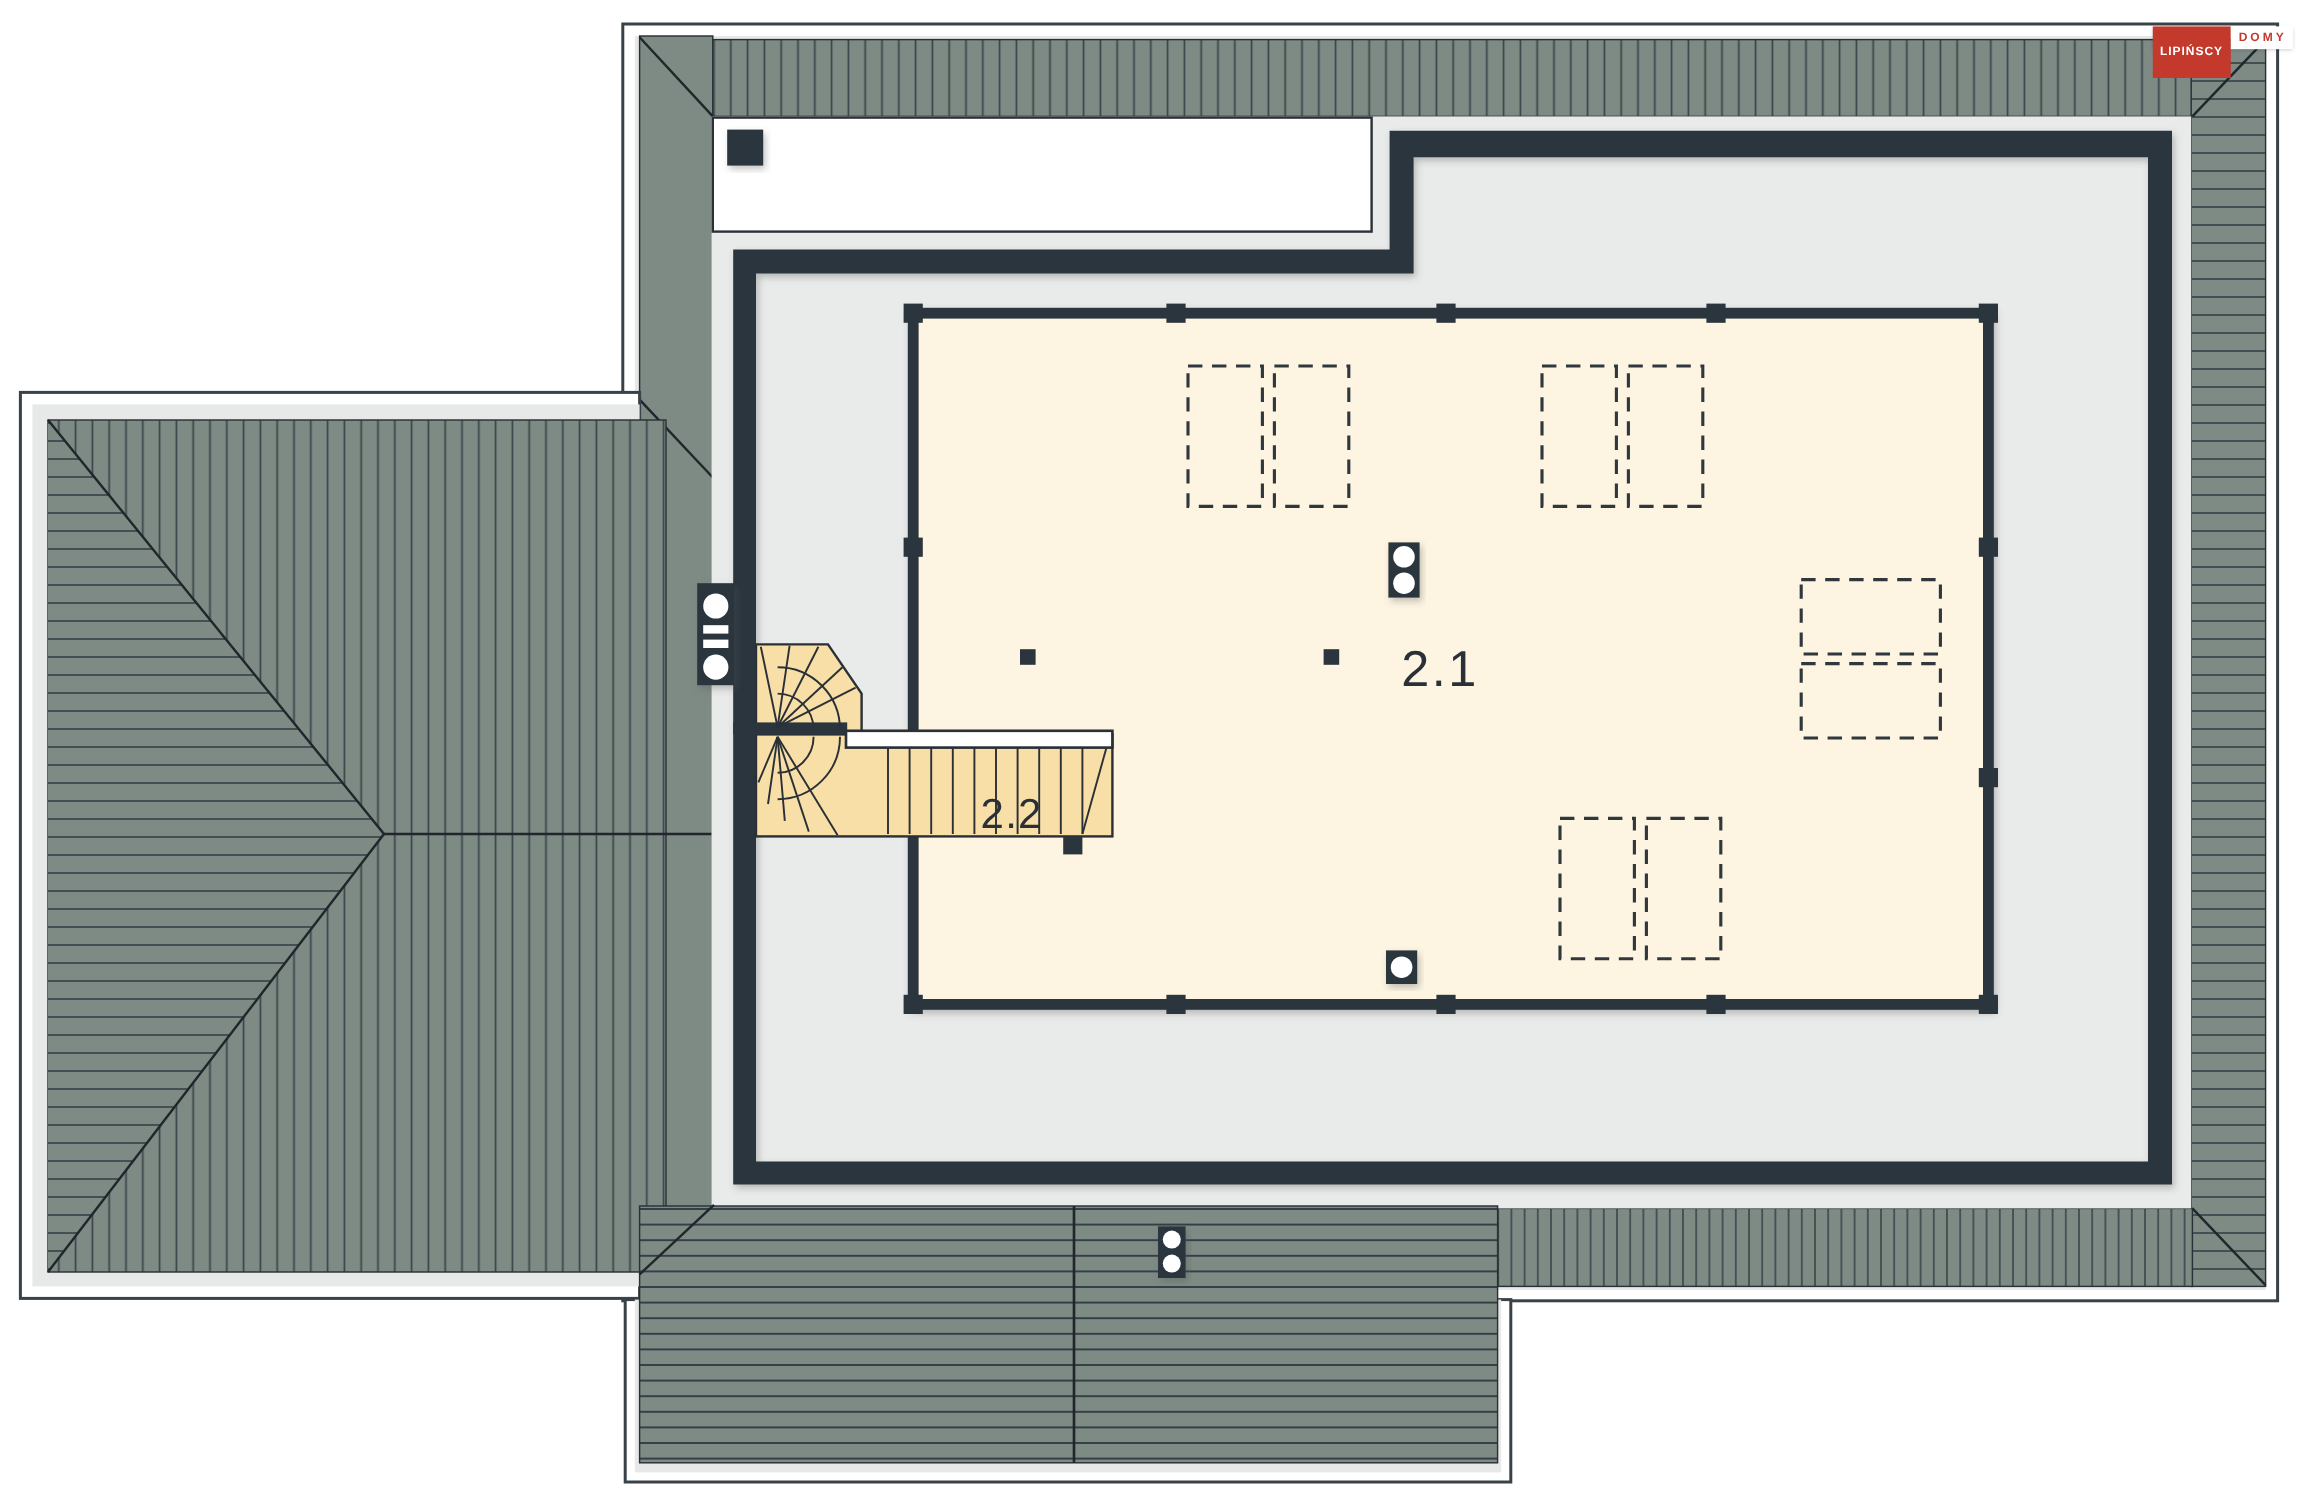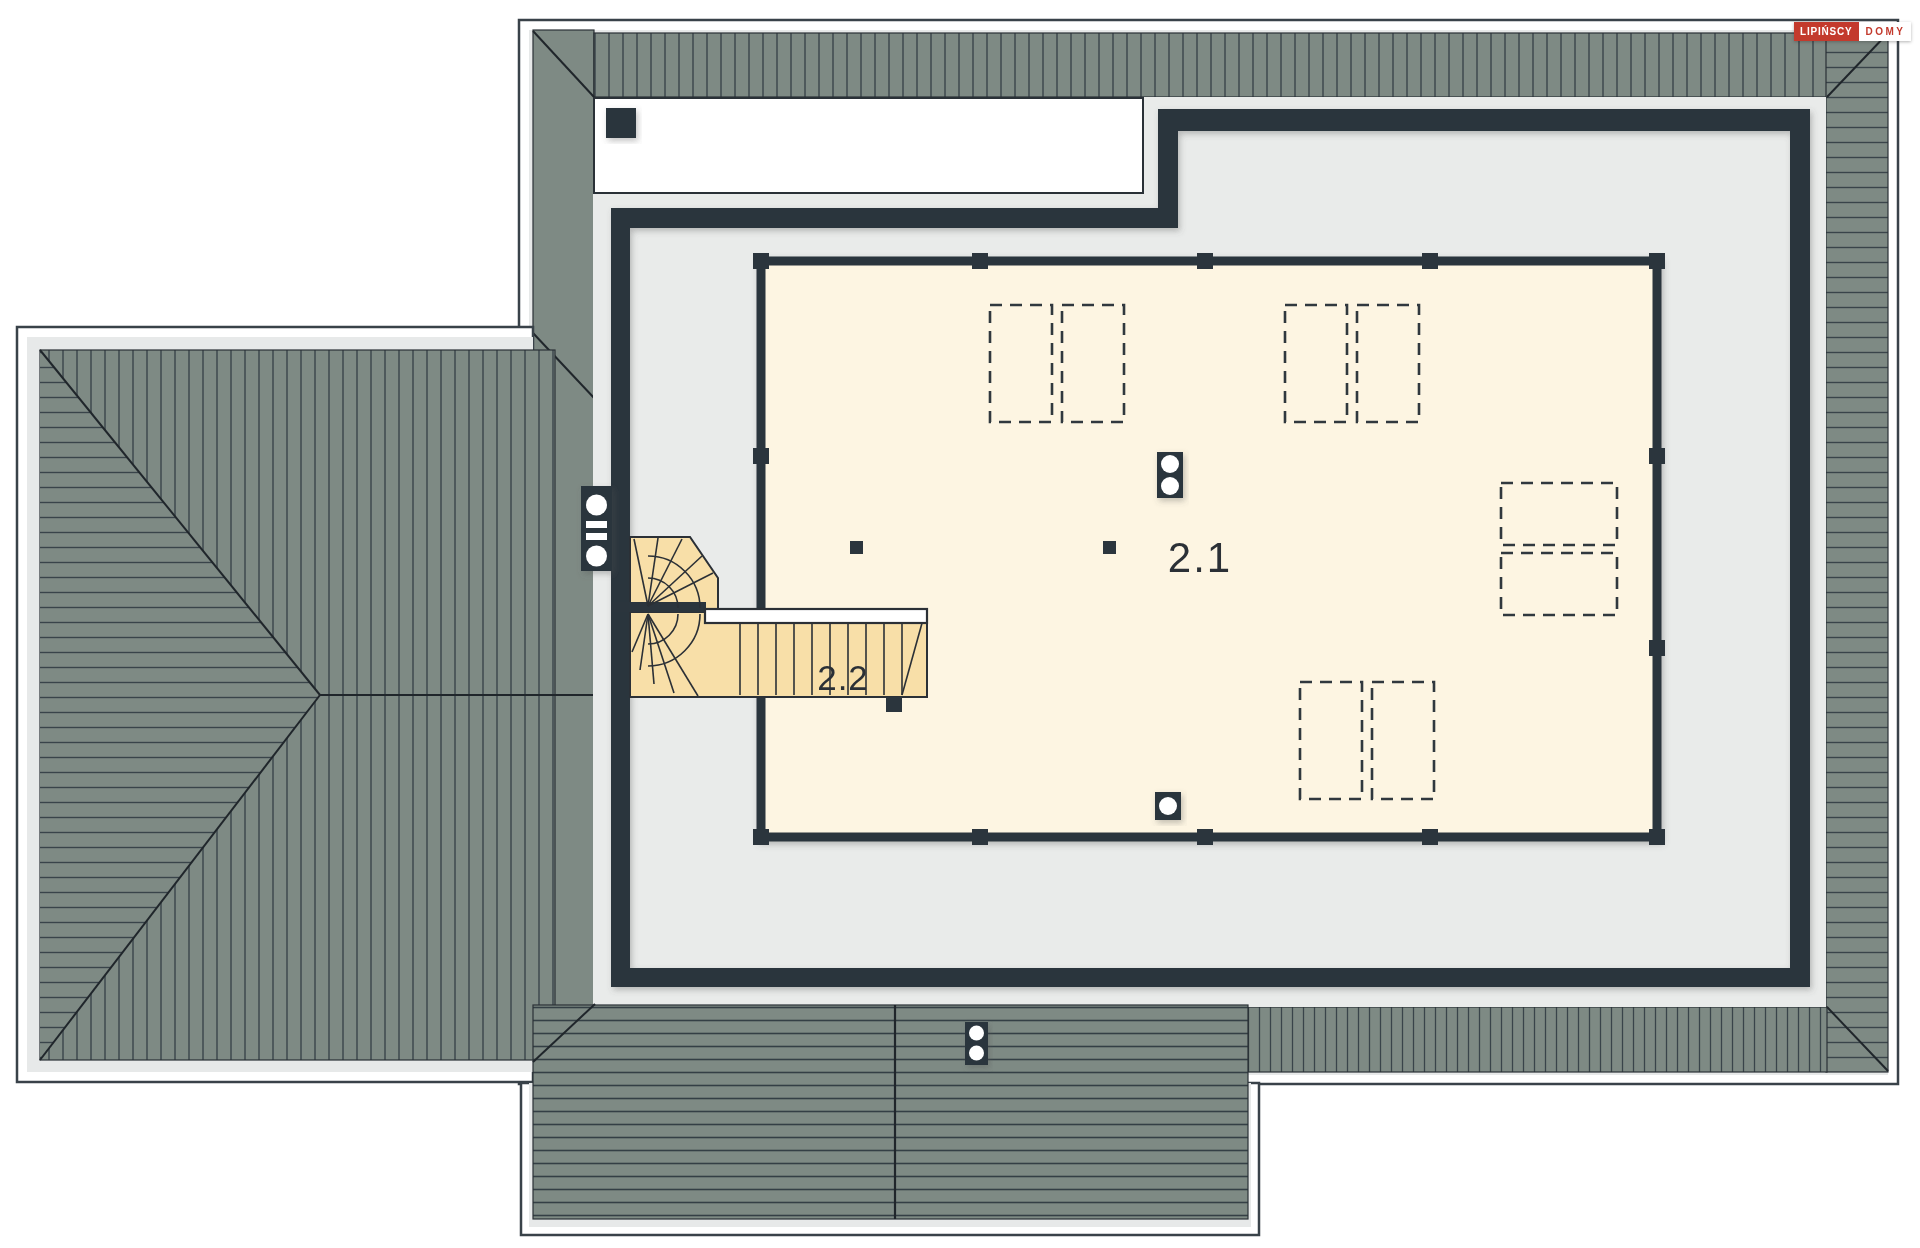--- a/index.html
+++ b/index.html
@@ -9,21 +9,21 @@
   }
   #plan-svg{position:absolute;left:0;top:0;}
   .room-label{font-family:"Liberation Sans",sans-serif;fill:#2b3036;}
   #logo{
     position:absolute;left:1794px;top:22px;height:19px;display:flex;
     box-shadow:0 1px 3px rgba(40,40,40,.35);
   }
   #logo .brand{
     background:#c33a2d;color:#ffffff;font-size:10px;font-weight:bold;
     letter-spacing:.8px;display:flex;align-items:center;justify-content:center;
-    padding:0 6px;height:19px;
+    padding:12px 6px;height:19px;
   }
   #logo .suffix{
     background:#ffffff;color:#c33a2d;font-size:10px;font-weight:bold;
     letter-spacing:2.5px;display:flex;align-items:center;justify-content:center;
     padding:0 5px 0 7px;height:19px;
   }
 </style>
 </head>
 <body>
 

